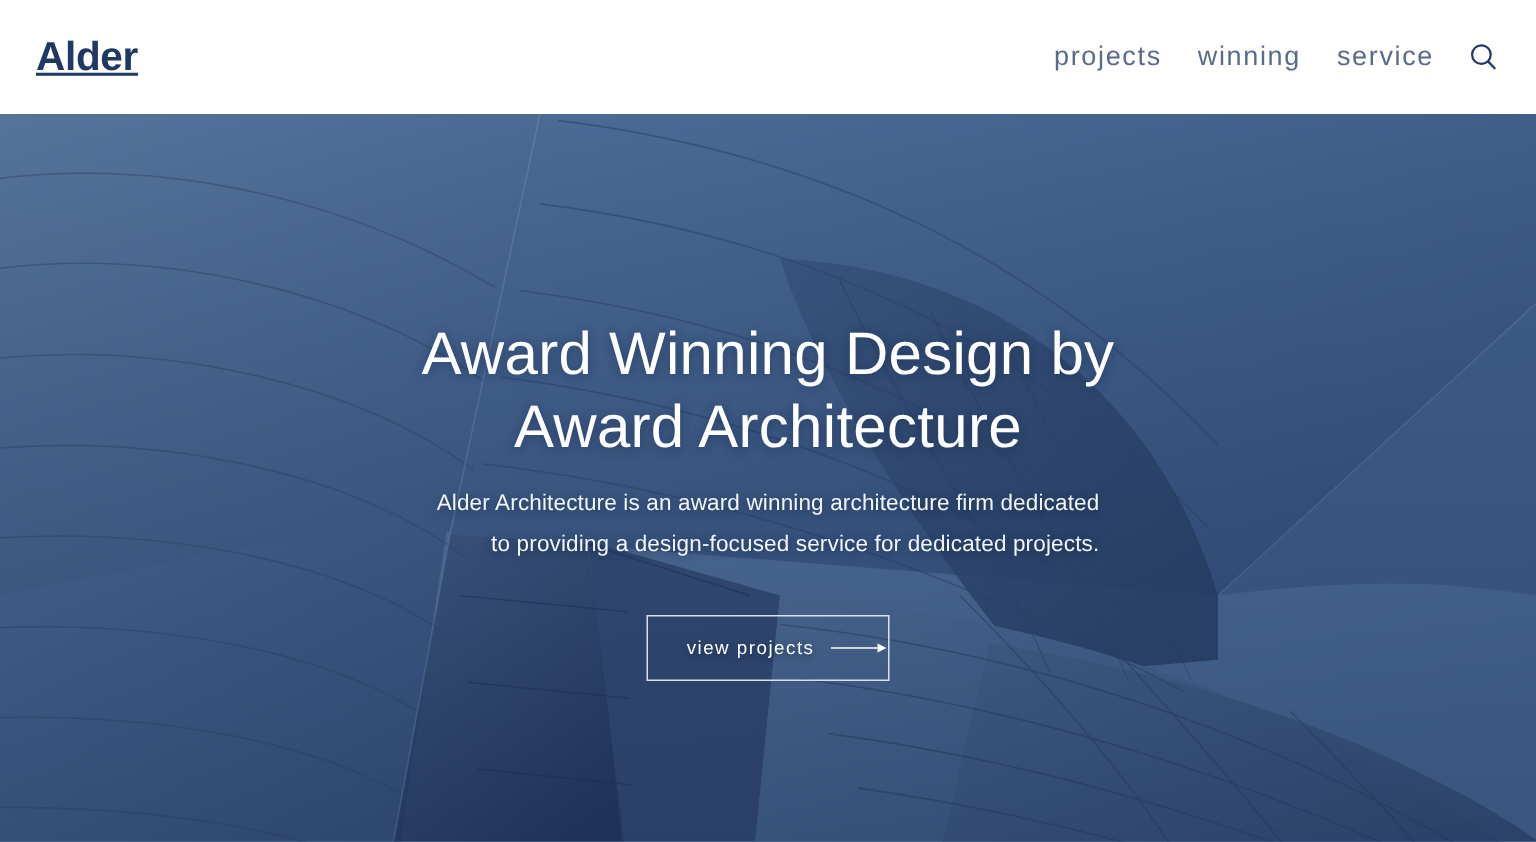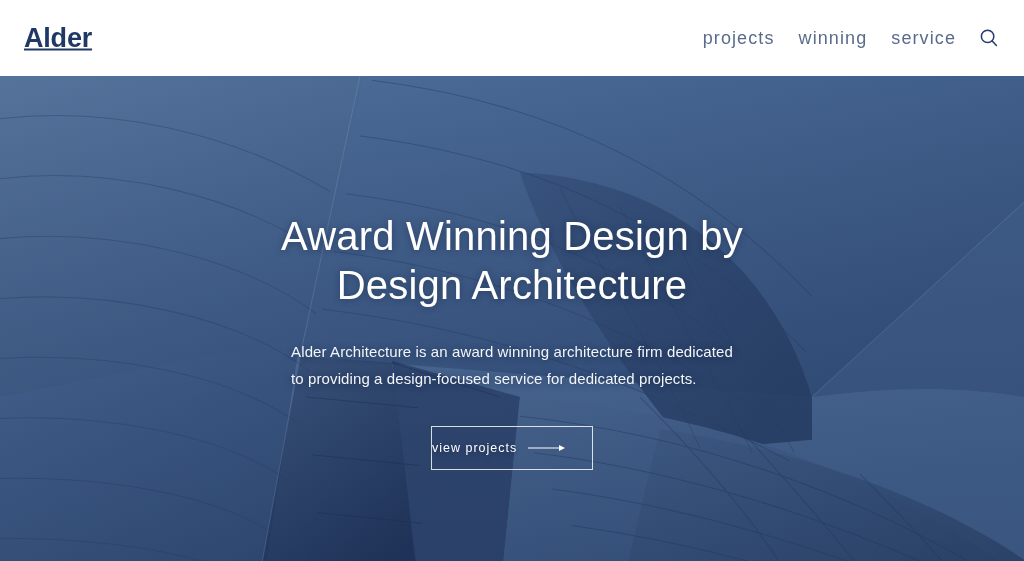--- a/index.html
+++ b/index.html
@@ -67,33 +67,33 @@
   }
   .hero-title {
     margin-top:136px;
     font-size:40px; font-weight:300;
     color:#ffffff; line-height:1.22;
     text-align:center; letter-spacing:0.2px;
     text-shadow:0 1px 7px rgba(18,32,58,0.45);
     max-width:760px;
   }
   .hero-sub {
-    margin-top:28px;
+    margin-top:12px;
     font-size:15px; font-weight:400;
     color:#f2f5fa; line-height:1.85;
-    text-align:left; letter-spacing:0.1px;
+    text-align:right; letter-spacing:0.1px;
     text-shadow:0 1px 6px rgba(18,32,58,0.55);
     max-width:520px;
   }
   .cta {
     margin-top:33px;
     width:162px; height:44px;
     border:1px solid rgba(255,255,255,0.82);
     background:transparent;
-    display:flex; align-items:center; justify-content:flex-start;
+    display:flex; align-items:center; justify-content:flex-end;
     gap:11px; cursor:pointer;
     text-decoration:none;
   }
   .cta-label {
     font-size:12.5px; color:#ffffff;
     letter-spacing:1px; white-space:nowrap;
     text-shadow:0 1px 4px rgba(18,32,58,0.5);
   }
   .cta-arrow { display:block; flex:none; }
 </style>
@@ -217,21 +217,21 @@
 
       <path d="M360,0 L300,262 L256,485" stroke="#7892b7" stroke-width="1.2" fill="none" opacity="0.45"></path>
       <path d="M812,300 L1024,118" stroke="#6d8bb3" stroke-width="1" fill="none" opacity="0.4"></path>
     </svg>
 
     <div class="hero-tint"></div>
 
     <div class="hero-content">
       <h1 class="hero-title">
         <span>Award Winning Design by</span><br>
-        <span>Design Architecture</span>
+        <span>Award Architecture</span>
       </h1>
 
       <p class="hero-sub">
         <span>Alder Architecture is an award winning architecture firm dedicated</span><br>
         <span>to providing a design-focused service for dedicated projects.</span>
       </p>
 
       <a class="cta" href="#">
         <span class="cta-label">view projects</span>
         <svg class="cta-arrow" width="38" height="10" viewBox="0 0 38 10">

